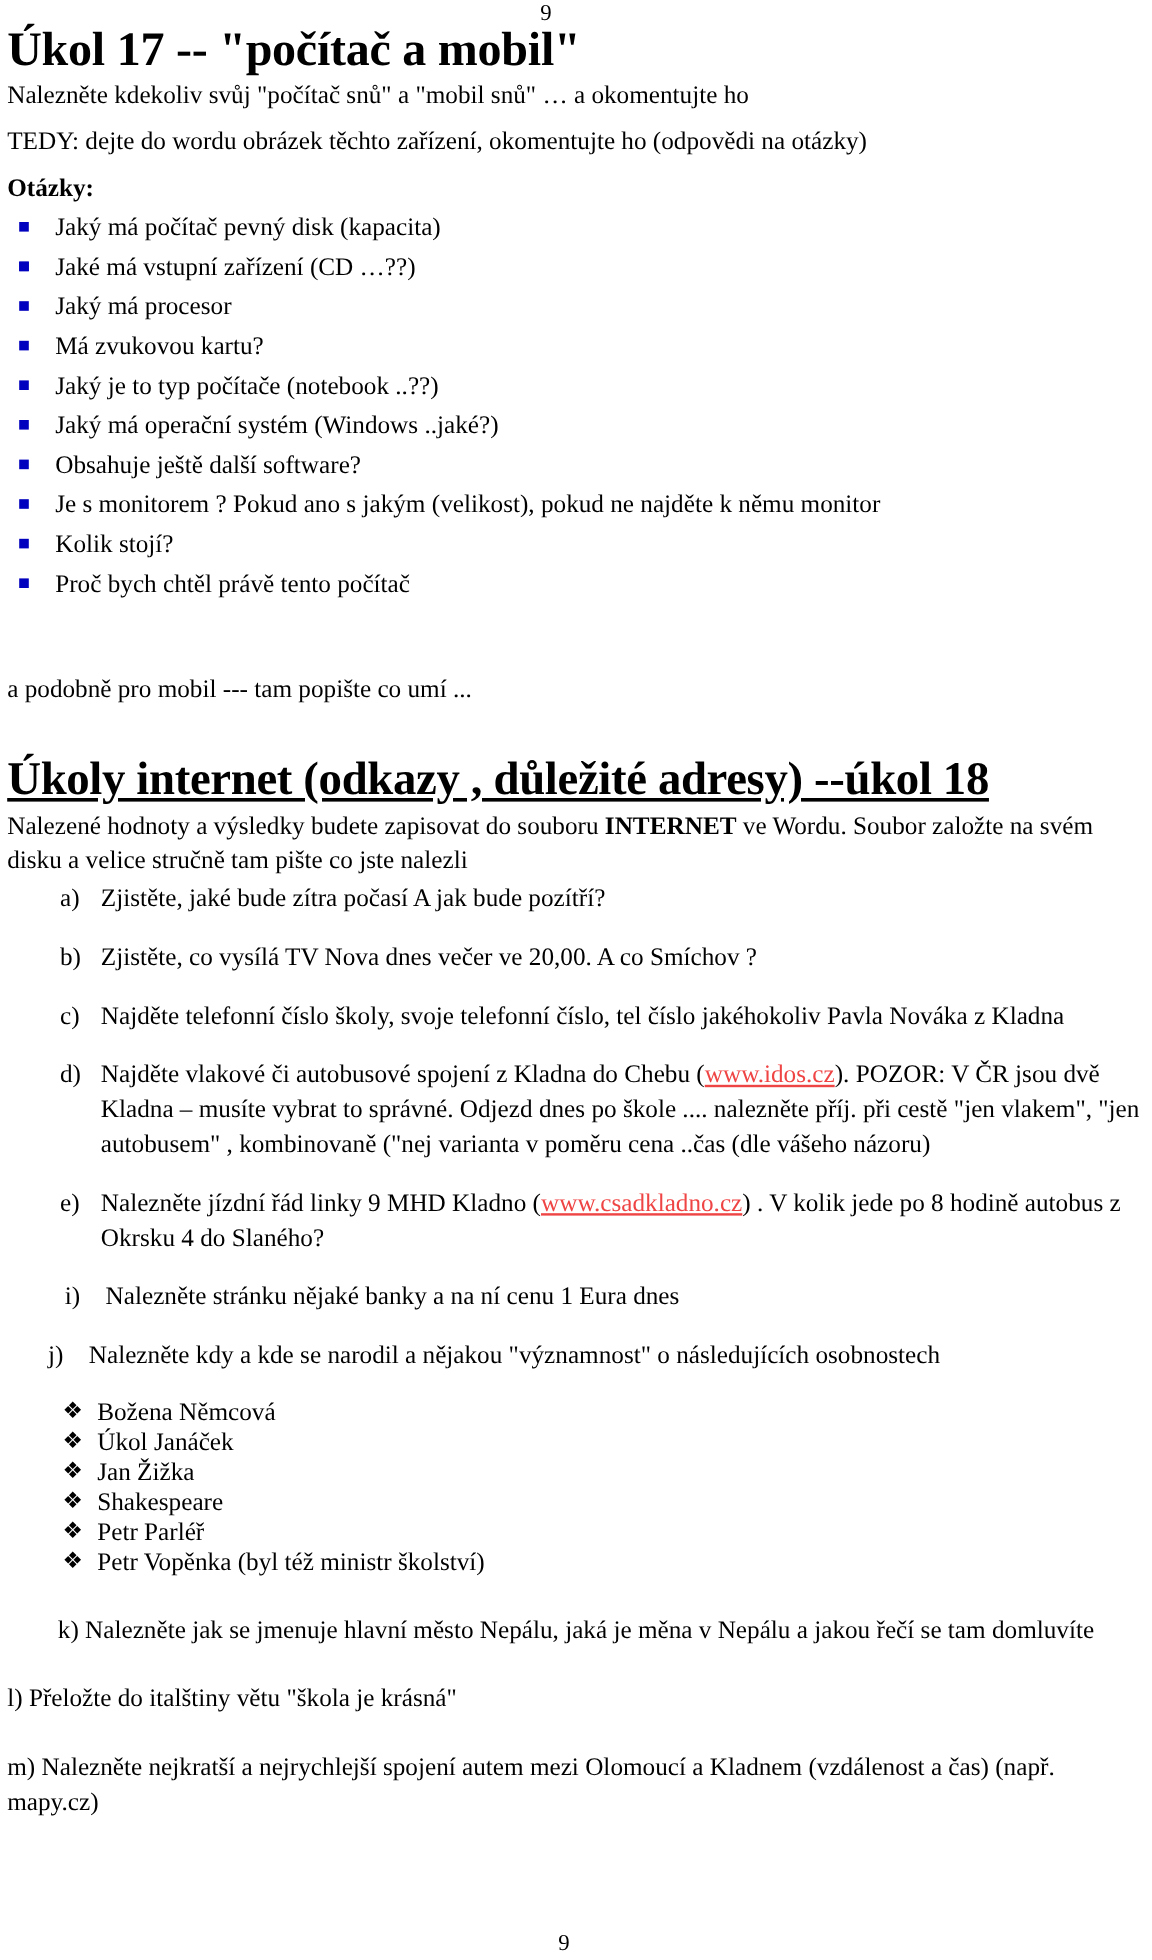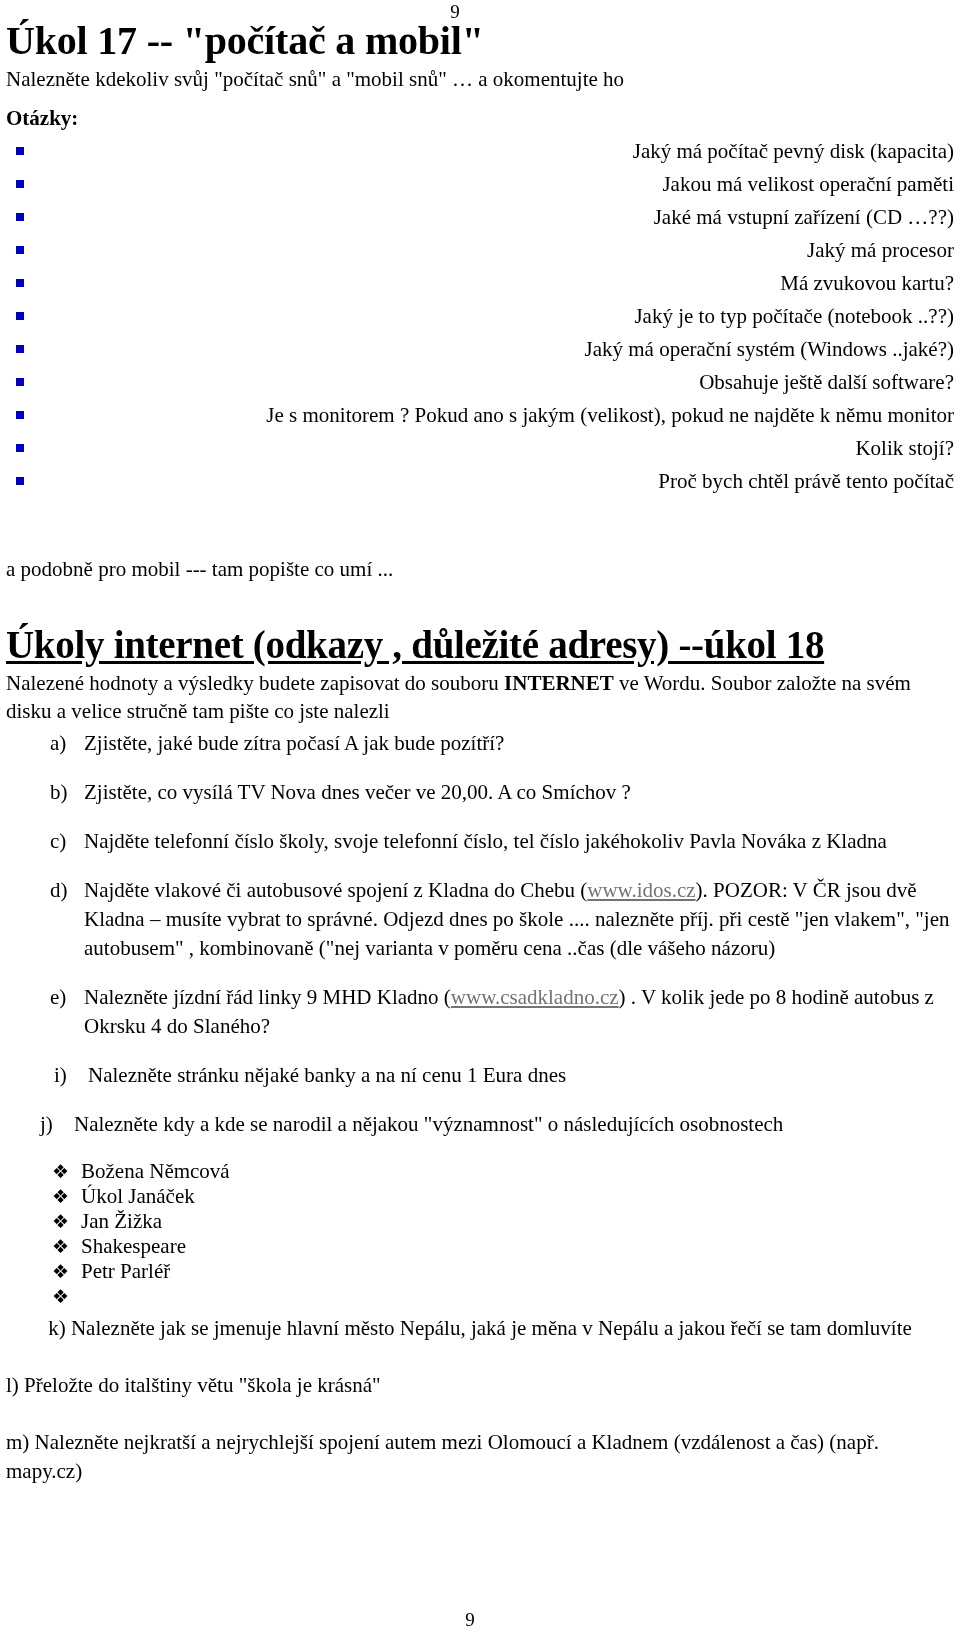--- a/index.html
+++ b/index.html
@@ -58,21 +58,20 @@
   .otazky {
     font-size: 21px;
     font-weight: bold;
     line-height: 26px;
     margin: 12px 0 0 0;
   }
   ul.sq {
     list-style: none;
     margin: 6px 0 4px 0;
     padding: 0;
-    text-align: right;
   }
   ul.sq > li {
     font-size: 21px;
     line-height: 28px;
     position: relative;
     padding-left: 40px;
     margin-bottom: 5px;
   }
   ul.sq > li .sqbullet {
     position: absolute;
@@ -123,21 +122,21 @@
   ol.alpha > li .marker {
     position: absolute;
     left: 44px;
     top: 0;
   }
   ol.alpha > li.ind-i { padding-left: 82px; }
   ol.alpha > li.ind-i .marker { left: 48px; }
   li.flush { padding-left: 30px; margin-left: -10px; }
   li.flush .marker { left: 0px; }
   a.link {
-    color: #737373;
+    color: #ef4444;
     text-decoration: underline;
   }
   ul.diamond {
     list-style: none;
     margin: 16px 0 0 0;
     padding: 0;
   }
   ul.diamond > li {
     font-size: 21px;
     line-height: 25px;
@@ -161,26 +160,27 @@
 </head>
 <body>
 
 <div class="page">
 
   <div class="header-num">9</div>
 
   <h1 class="title">Úkol 17 -- "počítač a mobil"</h1>
 
   <p class="lead">Nalezněte kdekoliv svůj "počítač snů" a "mobil snů" … a okomentujte ho</p>
+  <p class="lead2">TEDY:  dejte do wordu obrázek těchto zařízení, okomentujte ho (odpovědi na otázky)</p>
 
   <p class="otazky">Otázky:</p>
 
   <ul class="sq">
     <li><span class="sqbullet"></span><span>Jaký má počítač pevný disk (kapacita)</span></li>
-    <li><span class="sqbullet"></span><span>Jakou má velikost operační paměti</span></li>
+    <li><span class="sqbullet"></span></li>
     <li><span class="sqbullet"></span><span>Jaké má vstupní zařízení (CD …??)</span></li>
     <li><span class="sqbullet"></span><span>Jaký má procesor</span></li>
     <li><span class="sqbullet"></span><span>Má zvukovou kartu?</span></li>
     <li><span class="sqbullet"></span><span>Jaký je to typ počítače (notebook ..??)</span></li>
     <li><span class="sqbullet"></span><span>Jaký má operační systém (Windows ..jaké?)</span></li>
     <li><span class="sqbullet"></span><span>Obsahuje ještě další software?</span></li>
     <li><span class="sqbullet"></span><span>Je s monitorem ? Pokud ano s jakým (velikost), pokud ne najděte k němu monitor</span></li>
     <li><span class="sqbullet"></span><span>Kolik stojí?</span></li>
     <li><span class="sqbullet"></span><span>Proč bych chtěl právě tento počítač</span></li>
   </ul>
@@ -222,21 +222,21 @@
       <span>Nalezněte kdy a kde se narodil a nějakou "významnost" o následujících osobnostech</span>
     </li>
   </ol>
 
   <ul class="diamond">
     <li><span class="dmbullet">❖</span><span>Božena Němcová</span></li>
     <li><span class="dmbullet">❖</span><span>Úkol Janáček</span></li>
     <li><span class="dmbullet">❖</span><span>Jan Žižka</span></li>
     <li><span class="dmbullet">❖</span><span>Shakespeare</span></li>
     <li><span class="dmbullet">❖</span><span> Petr Parléř</span></li>
-    <li><span class="dmbullet">❖</span></li>
+    <li><span class="dmbullet">❖</span><span>Petr Vopěnka   (byl též ministr školství)</span></li>
   </ul>
 
   <p class="tail first">k) Nalezněte jak se jmenuje hlavní město Nepálu, jaká je měna v Nepálu a jakou řečí se tam domluvíte</p>
   <p class="tail">l) Přeložte do italštiny větu  "škola je krásná"</p>
   <p class="tail">m)   Nalezněte nejkratší a nejrychlejší spojení autem mezi Olomoucí a Kladnem  (vzdálenost a čas)  (např. mapy.cz)</p>
 
   <div class="footer-num">9</div>
 
 </div>
 

